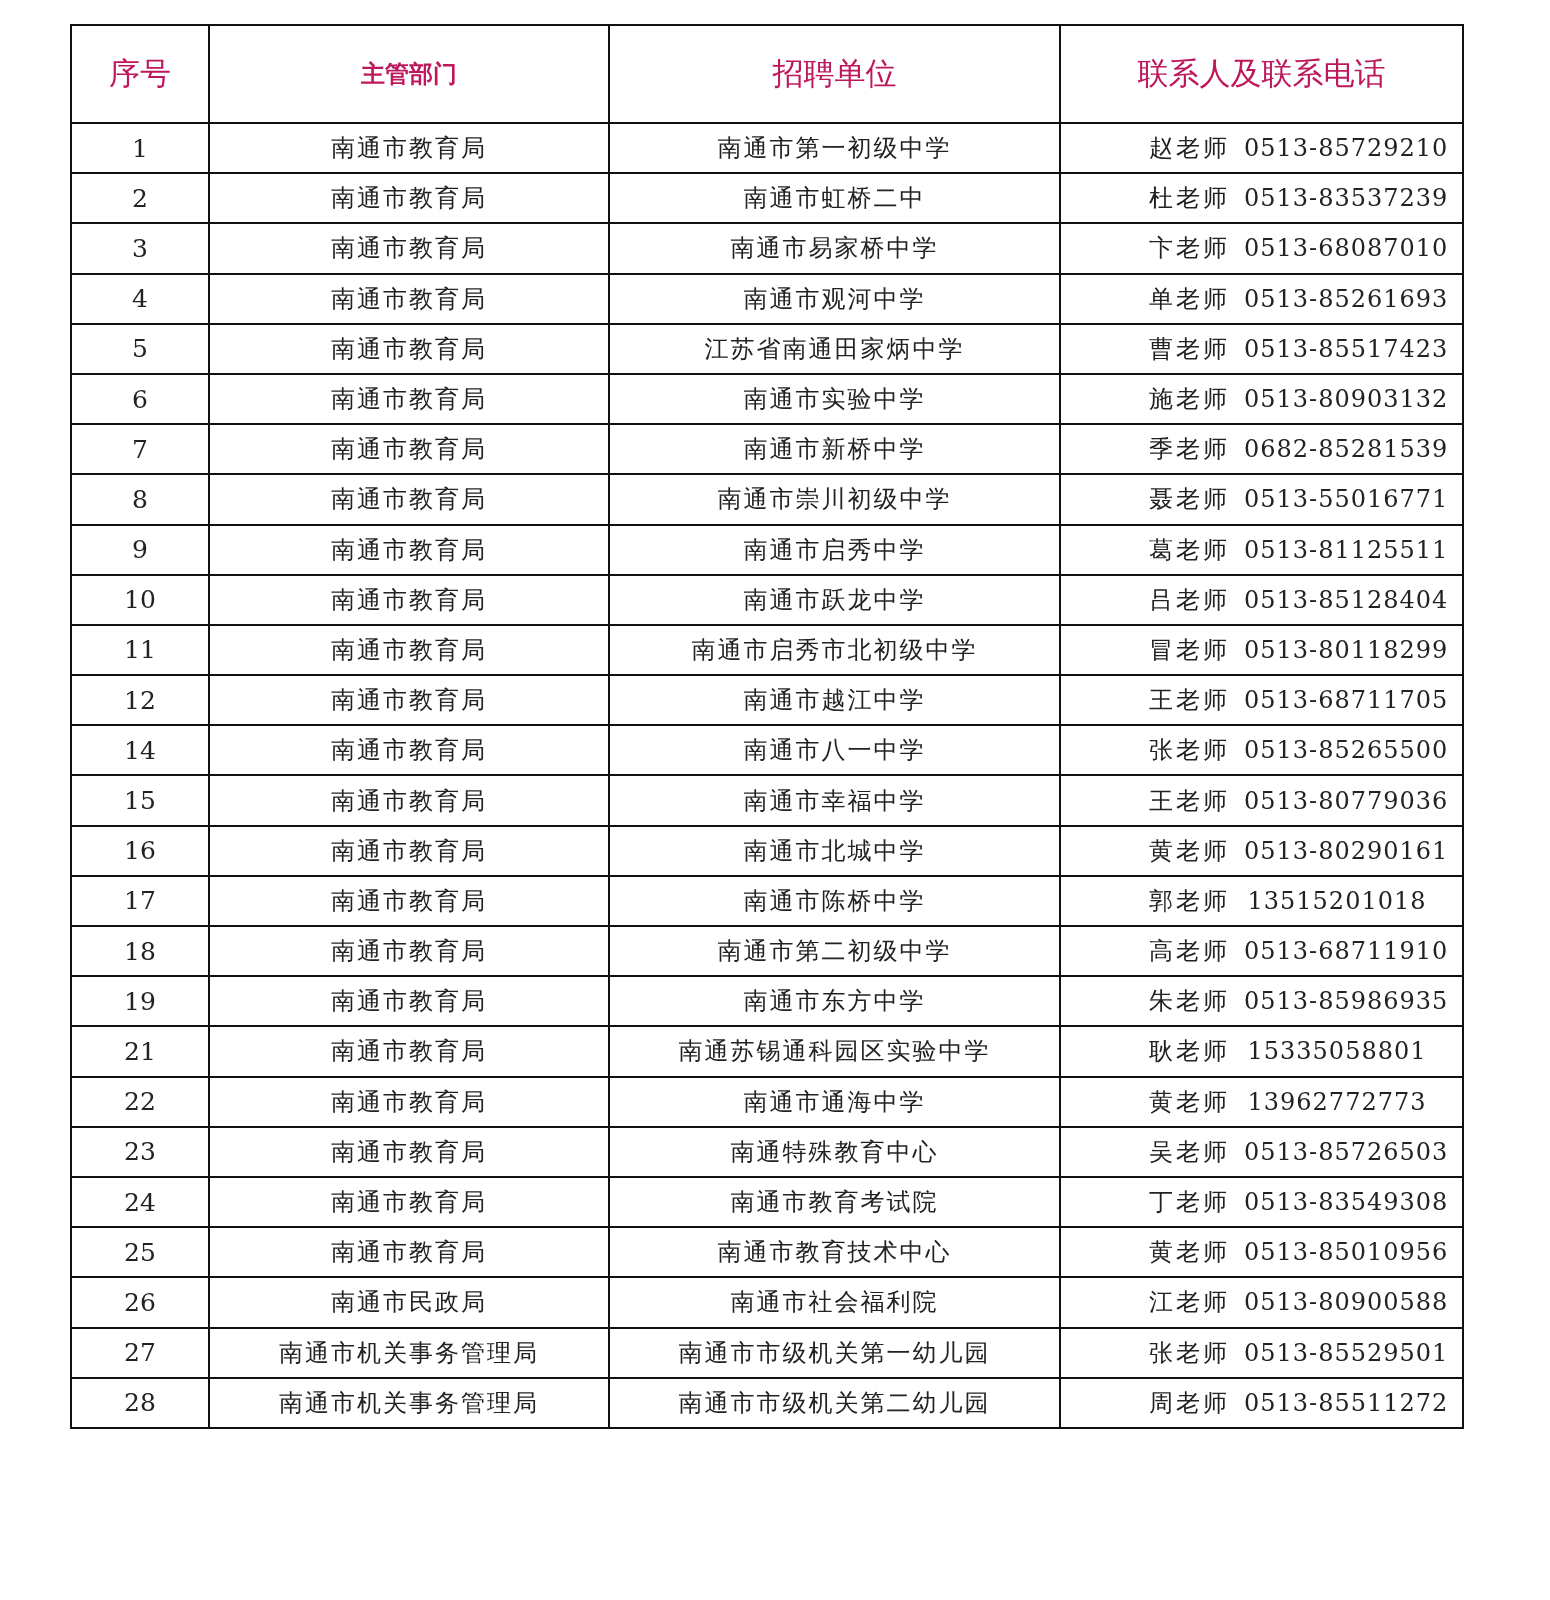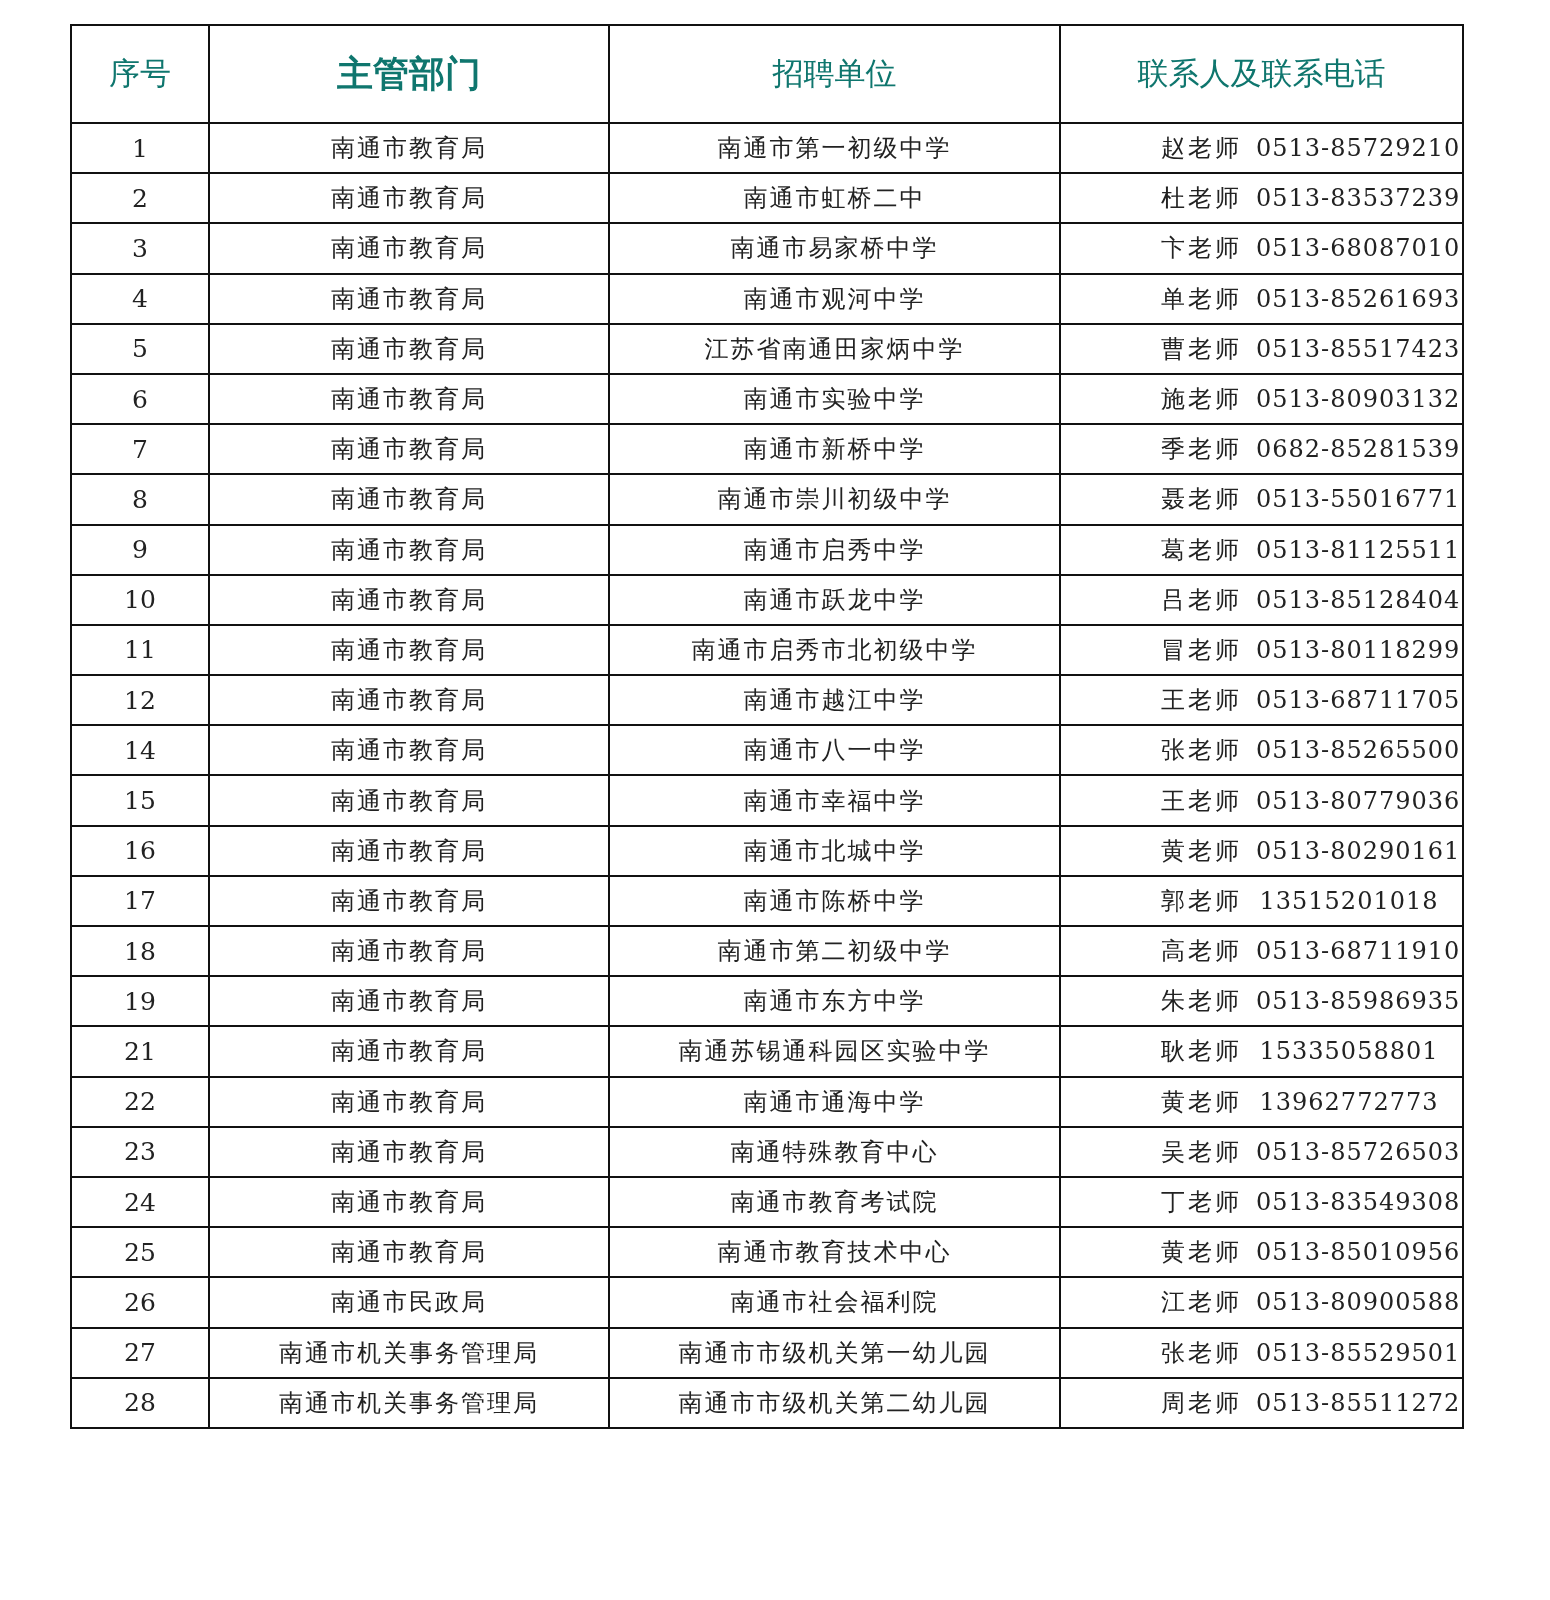--- a/index.html
+++ b/index.html
@@ -37,40 +37,40 @@
     text-align: center;
     vertical-align: middle;
     white-space: nowrap;
     overflow: hidden;
   }
   table.contacts thead th {
     height: 96px;
     font-family: "DejaVu Sans", "Liberation Sans", sans-serif;
     font-size: 31px;
     font-weight: normal;
-    color: #0f766e;
+    color: #be185d;
     border-radius: 31px;
   }
   table.contacts thead th.bold {
     font-weight: bold;
-    font-size: 36px;
+    font-size: 24px;
   }
   table.contacts tbody td {
     height: 48.2px;
     font-size: 24px;
     letter-spacing: 2px;
     color: #222222;
   }
   table.contacts tbody td.idx {
     letter-spacing: 0;
     font-size: 25px;
   }
   table.contacts tbody td.contact {
     text-align: right;
-    padding-right: 20px;
+    padding-right: 32px;
   }
   .contact-inner {
     display: inline-flex;
     align-items: center;
     justify-content: flex-end;
   }
   .contact-name {
     display: inline-block;
     letter-spacing: 3px;
   }

